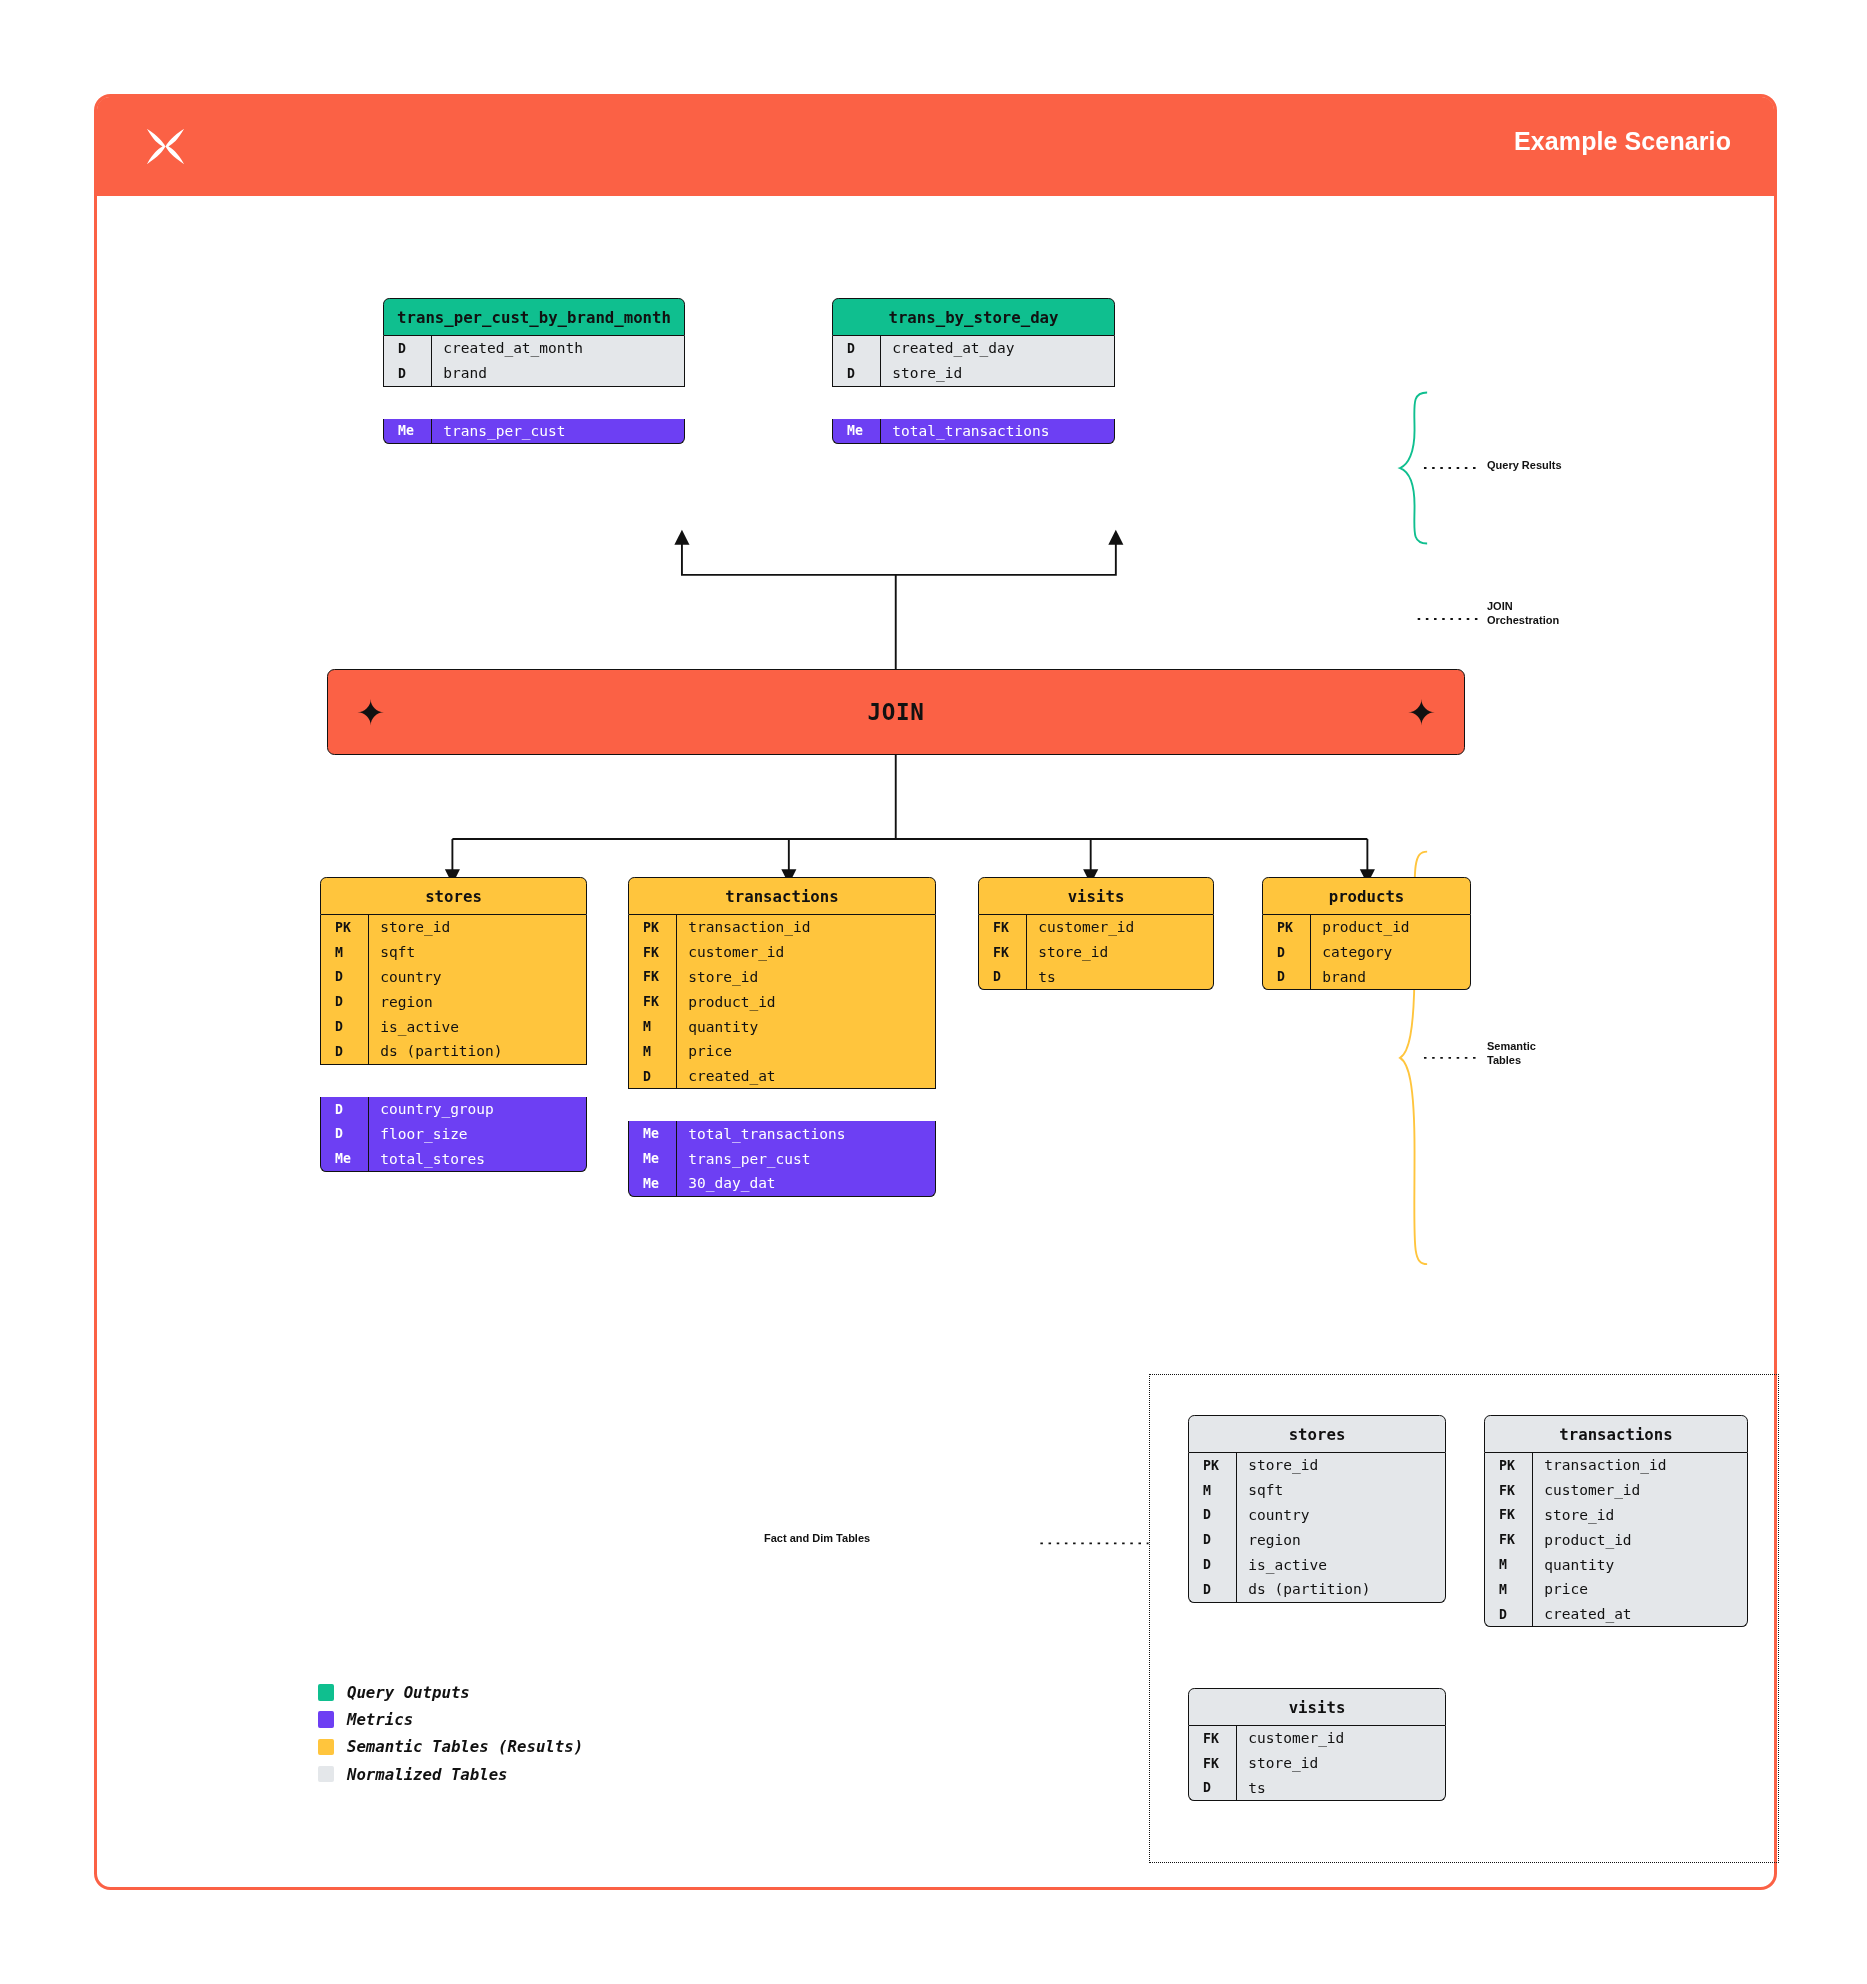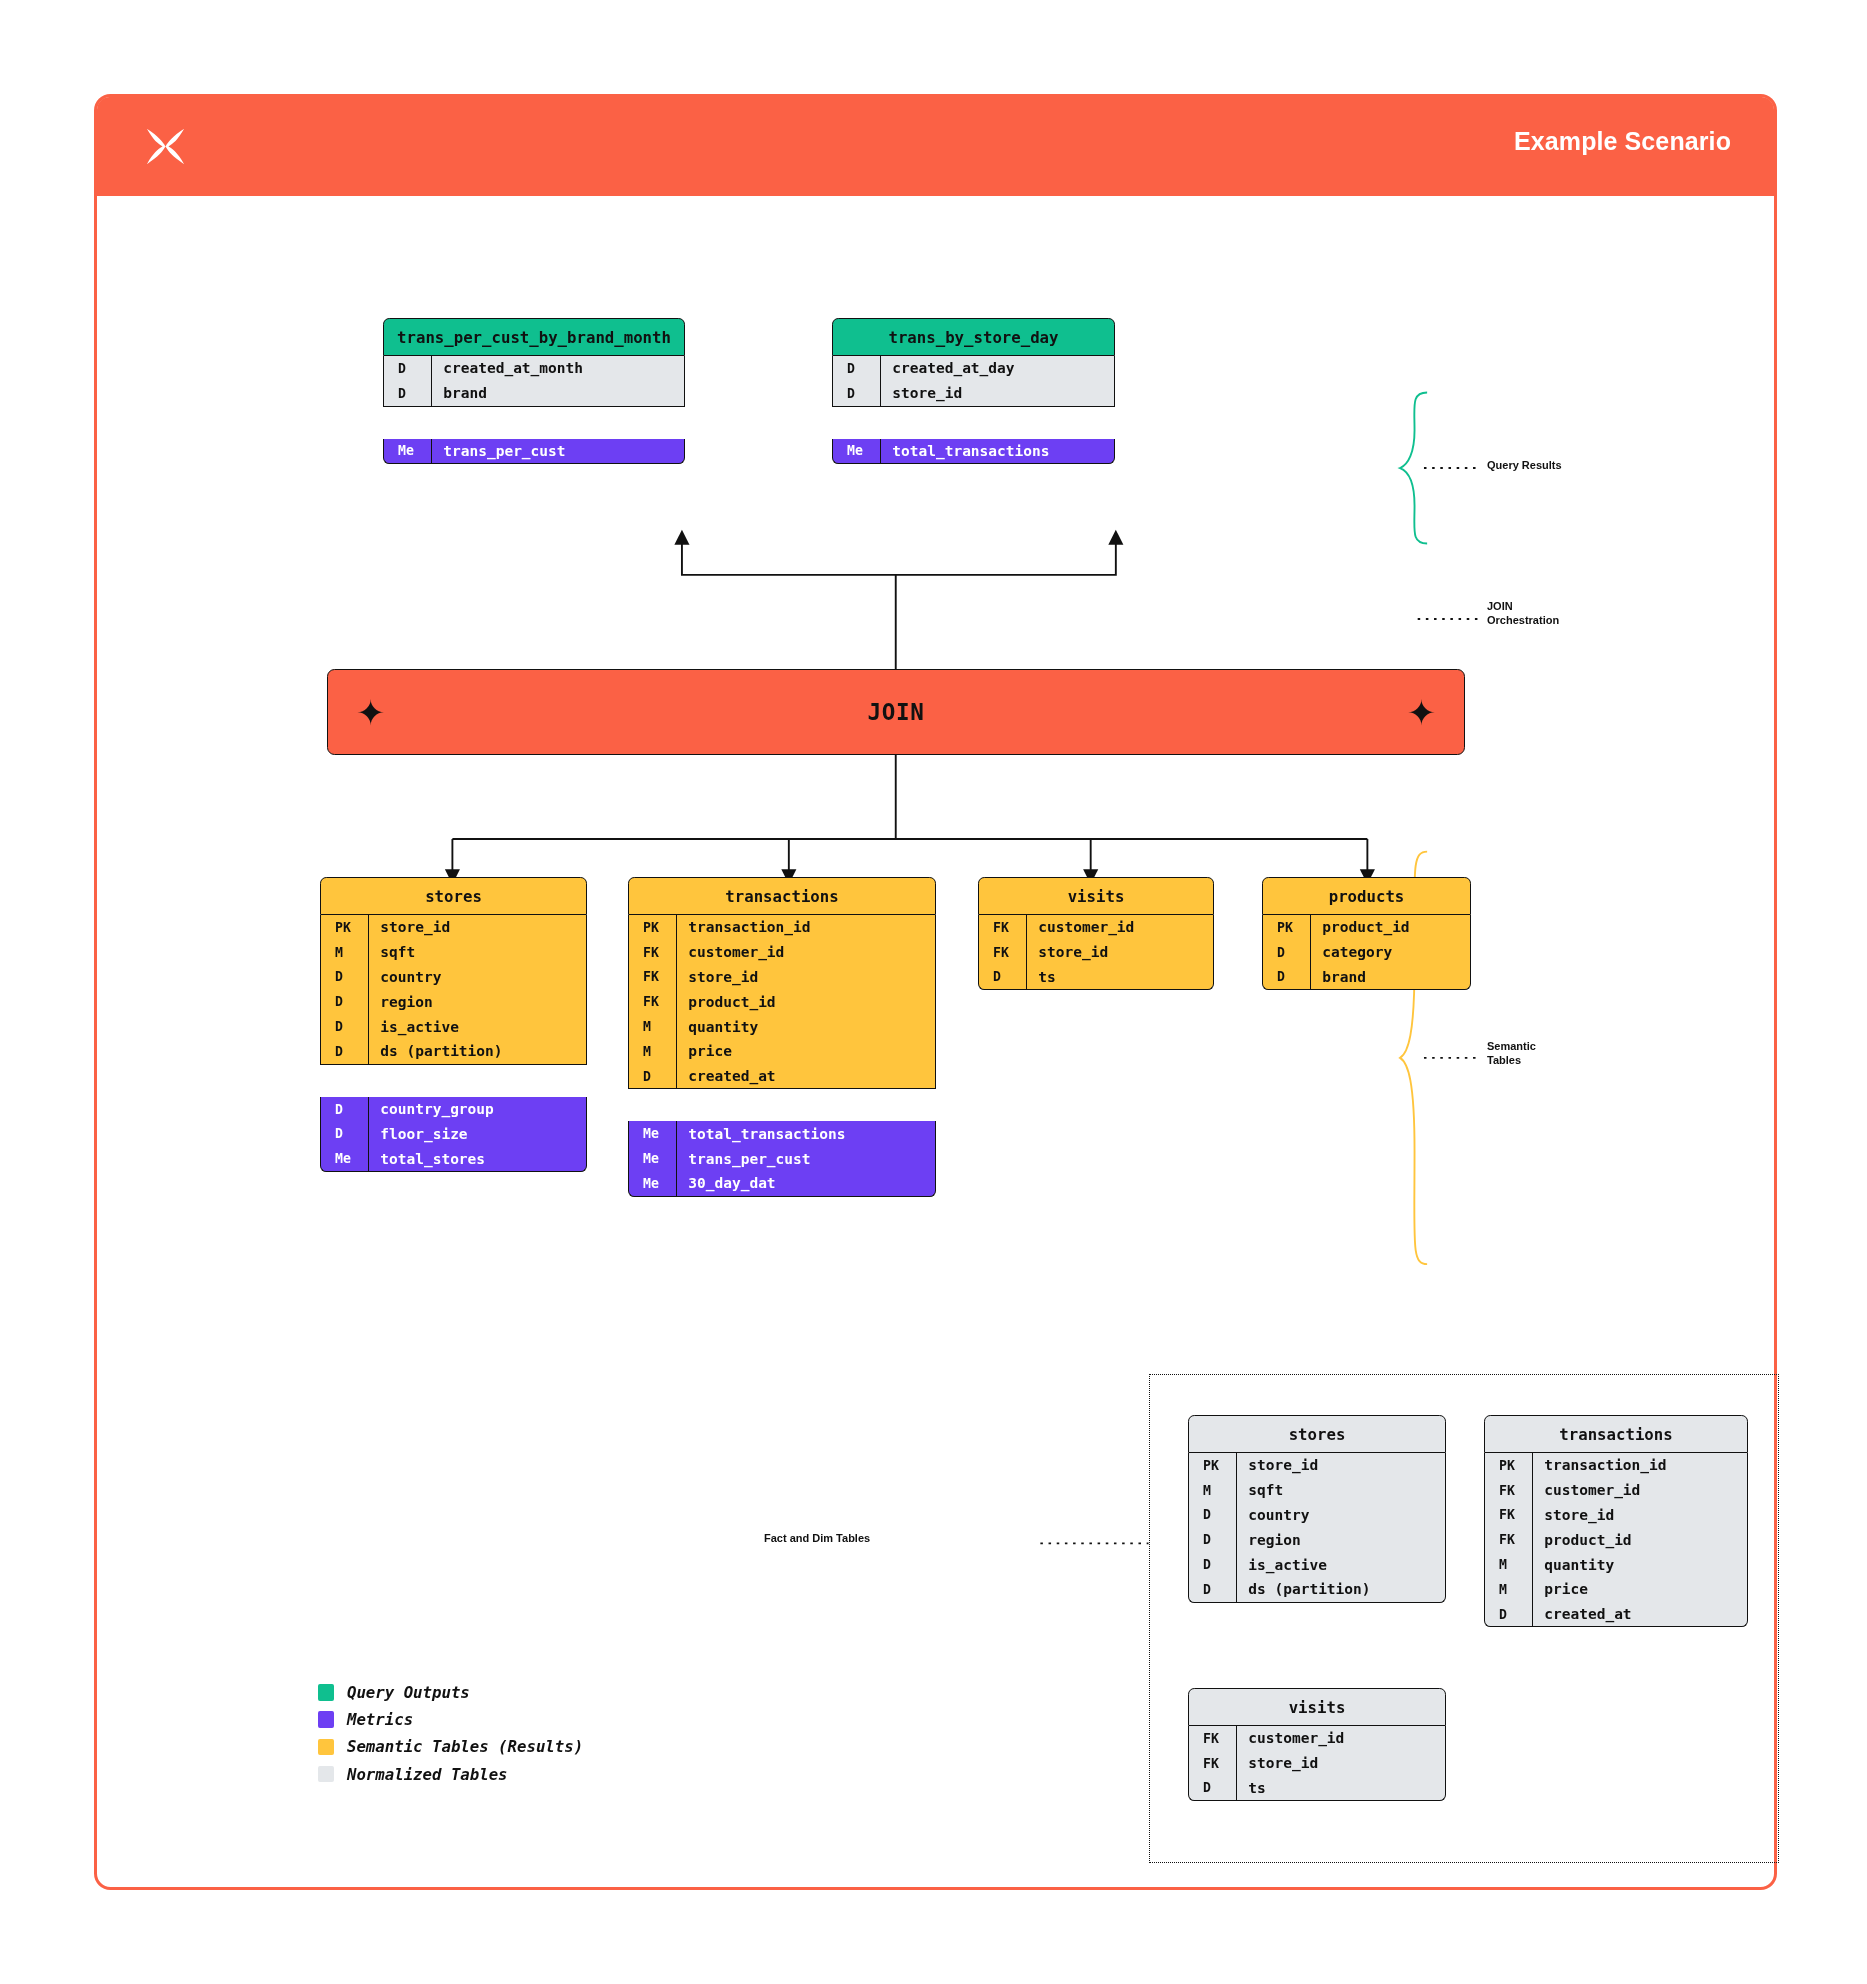--- a/index.html
+++ b/index.html
@@ -40,27 +40,27 @@
   .rowwrap.rounded-bottom{border-radius:0 0 6.3px 6.3px;}
   .row{display:flex;align-items:stretch;}
   .row .k{
     font-family:"DejaVu Sans Mono","Liberation Mono",monospace;
     font-size:13.2px;font-weight:bold;color:#111;
     width:47px;min-width:47px;padding:4.4px 0 4.4px 14px;box-sizing:border-box;
     display:flex;align-items:center;
   }
   .row .v{
     font-family:"DejaVu Sans Mono","Liberation Mono",monospace;
-    font-size:14.5px;font-weight:bold;color:#111;
+    font-size:14.5px;font-weight:normal;color:#111;
     padding:4.4px 14px 4.4px 11.3px;flex:1;display:flex;align-items:center;white-space:pre;
   }
   .divider-v{border-left:1.9px solid #111;}
 
   
-  .hd-green{background:#0fbf8f;margin-top:20px;}
+  .hd-green{background:#0fbf8f;}
   .hd-yellow{background:#ffc53d;}
   .hd-grey{background:#e4e7ea;}
   .bg-grey{background:#e4e7ea;}
   .bg-yellow{background:#ffc53d;}
   .bg-purple{background:#6d3ff3;margin-top:32px;}
   .bg-purple .k,.bg-purple .v{color:#ffffff;}
 
   
   .joinbar{
     position:absolute;left:230px;top:572px;width:1138px;height:86px;

